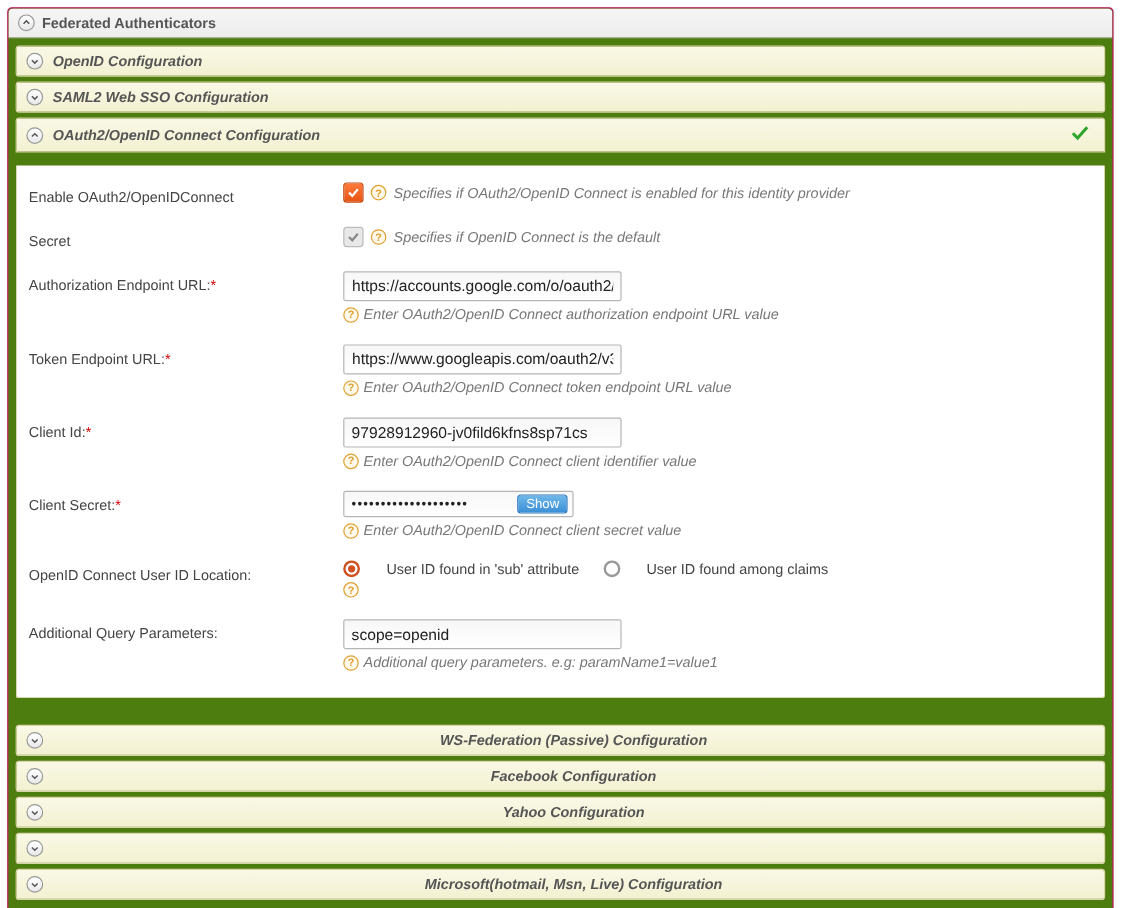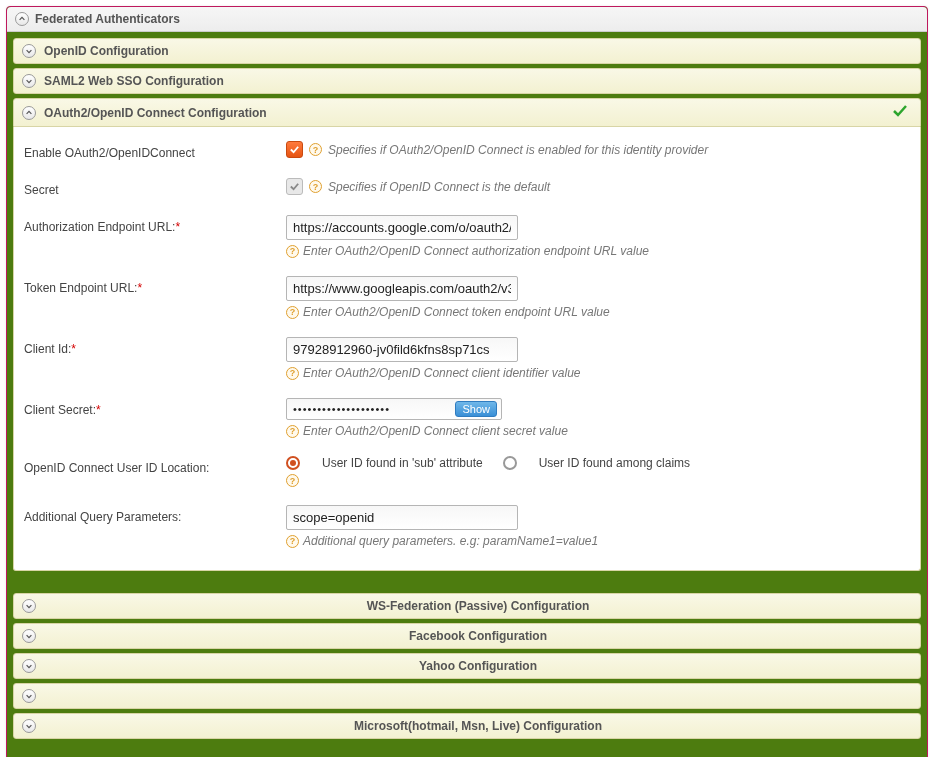--- a/index.html
+++ b/index.html
@@ -47,25 +47,26 @@
     align-items: center;
     gap: 8px;
     padding: 5px 8px;
     background: linear-gradient(#f9f8e6,#f3f1d1);
     border: 1px solid #d8d5a6;
     border-radius: 3px;
     font-weight: bold;
     color: #555;
     cursor: pointer;
     margin-bottom: 4px;
+    font-style: italic;
   }
   .section-header.expanded {
     border-bottom-left-radius: 0;
     border-bottom-right-radius: 0;
-    margin-bottom: 0;
+    margin-bottom: 11px;
   }
   .section-header .title { flex: 1; }
   .check-icon { color: #2da52d; margin-right: 4px; }
   .section-body {
     border: 1px solid #d8d5a6;
     border-top: none;
     border-radius: 0 0 3px 3px;
     padding: 14px 10px 22px 10px;
     margin-bottom: 4px;
     background: #fff;
@@ -92,21 +93,21 @@
     font-family: Verdana, Geneva, sans-serif;
     color: #222;
     border: 1px solid #b5b5b5;
     border-radius: 2px;
     background: linear-gradient(#f7f7f7,#fff);
   }
   .secret-wrap {
     position: relative;
     display: inline-flex;
     align-items: center;
-    width: 216px;
+    width: 192px;
     border: 1px solid #b5b5b5;
     border-radius: 2px;
     background: linear-gradient(#f7f7f7,#fff);
     padding: 2px 4px 2px 6px;
   }
   .secret-wrap input {
     border: none;
     background: transparent;
     width: 100%;
     padding: 2px 0;

